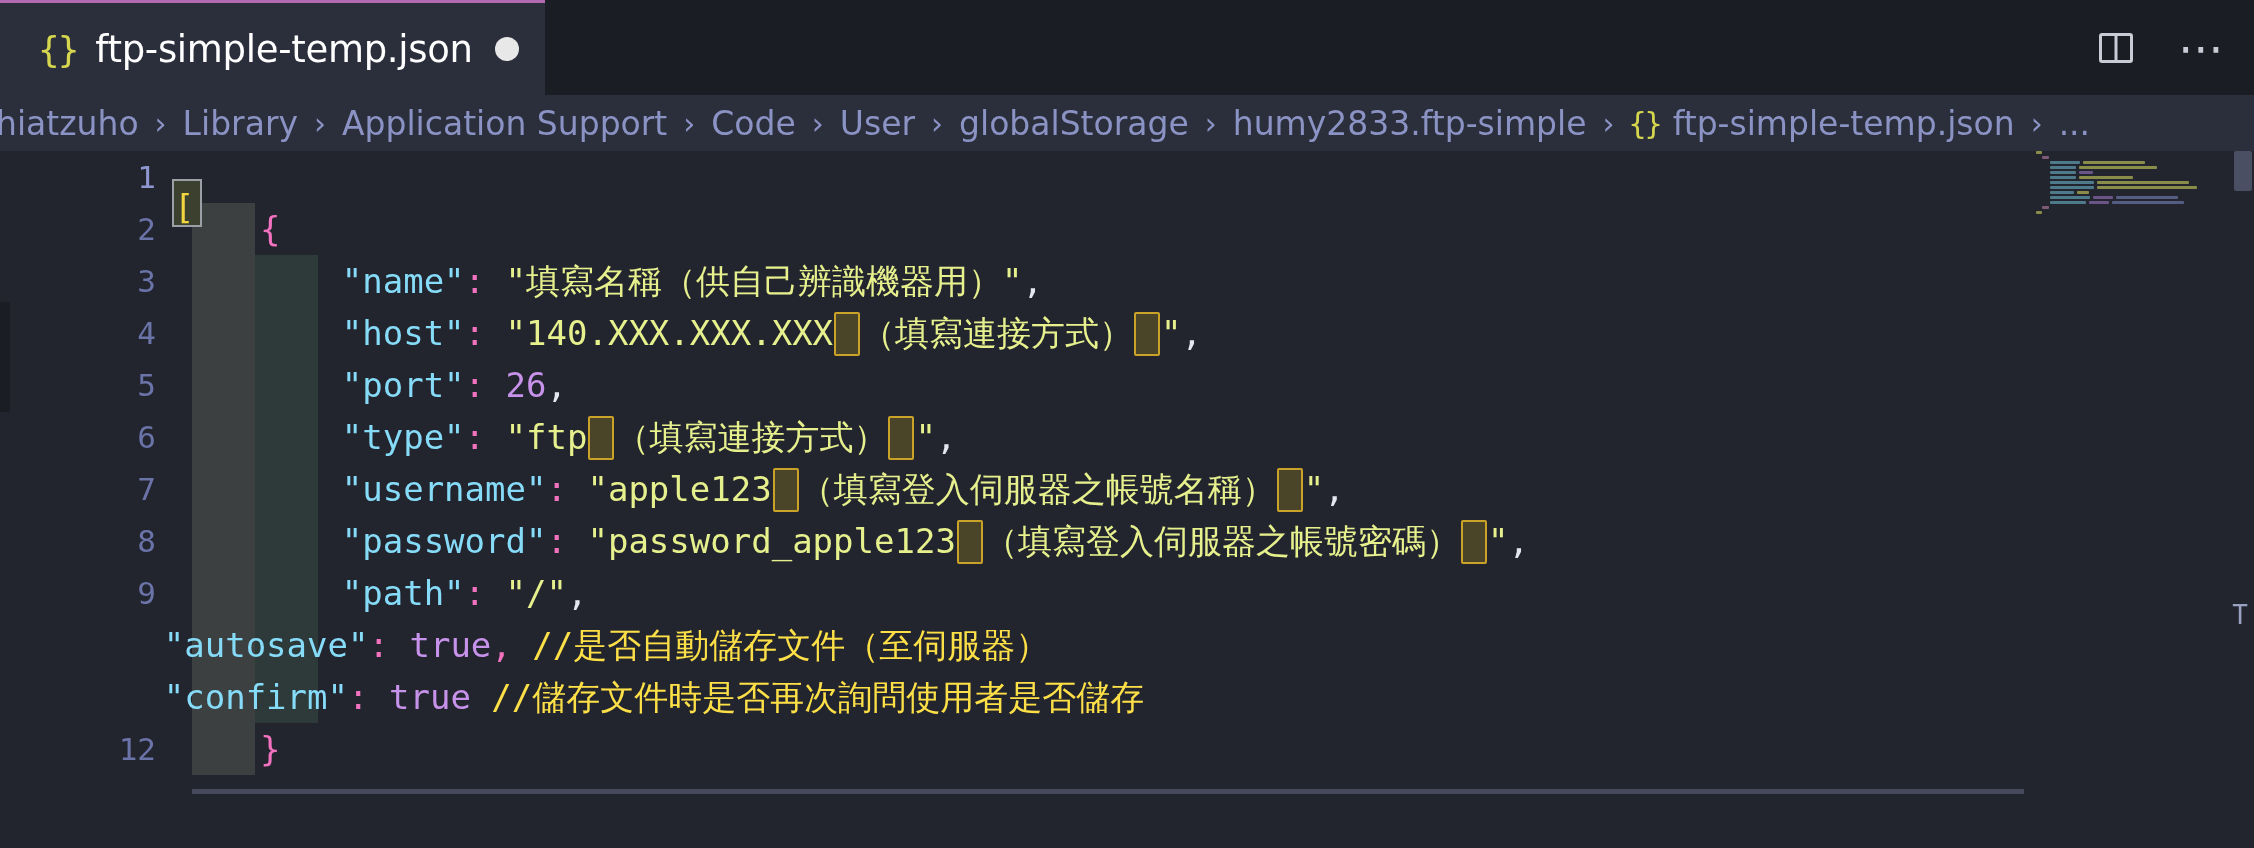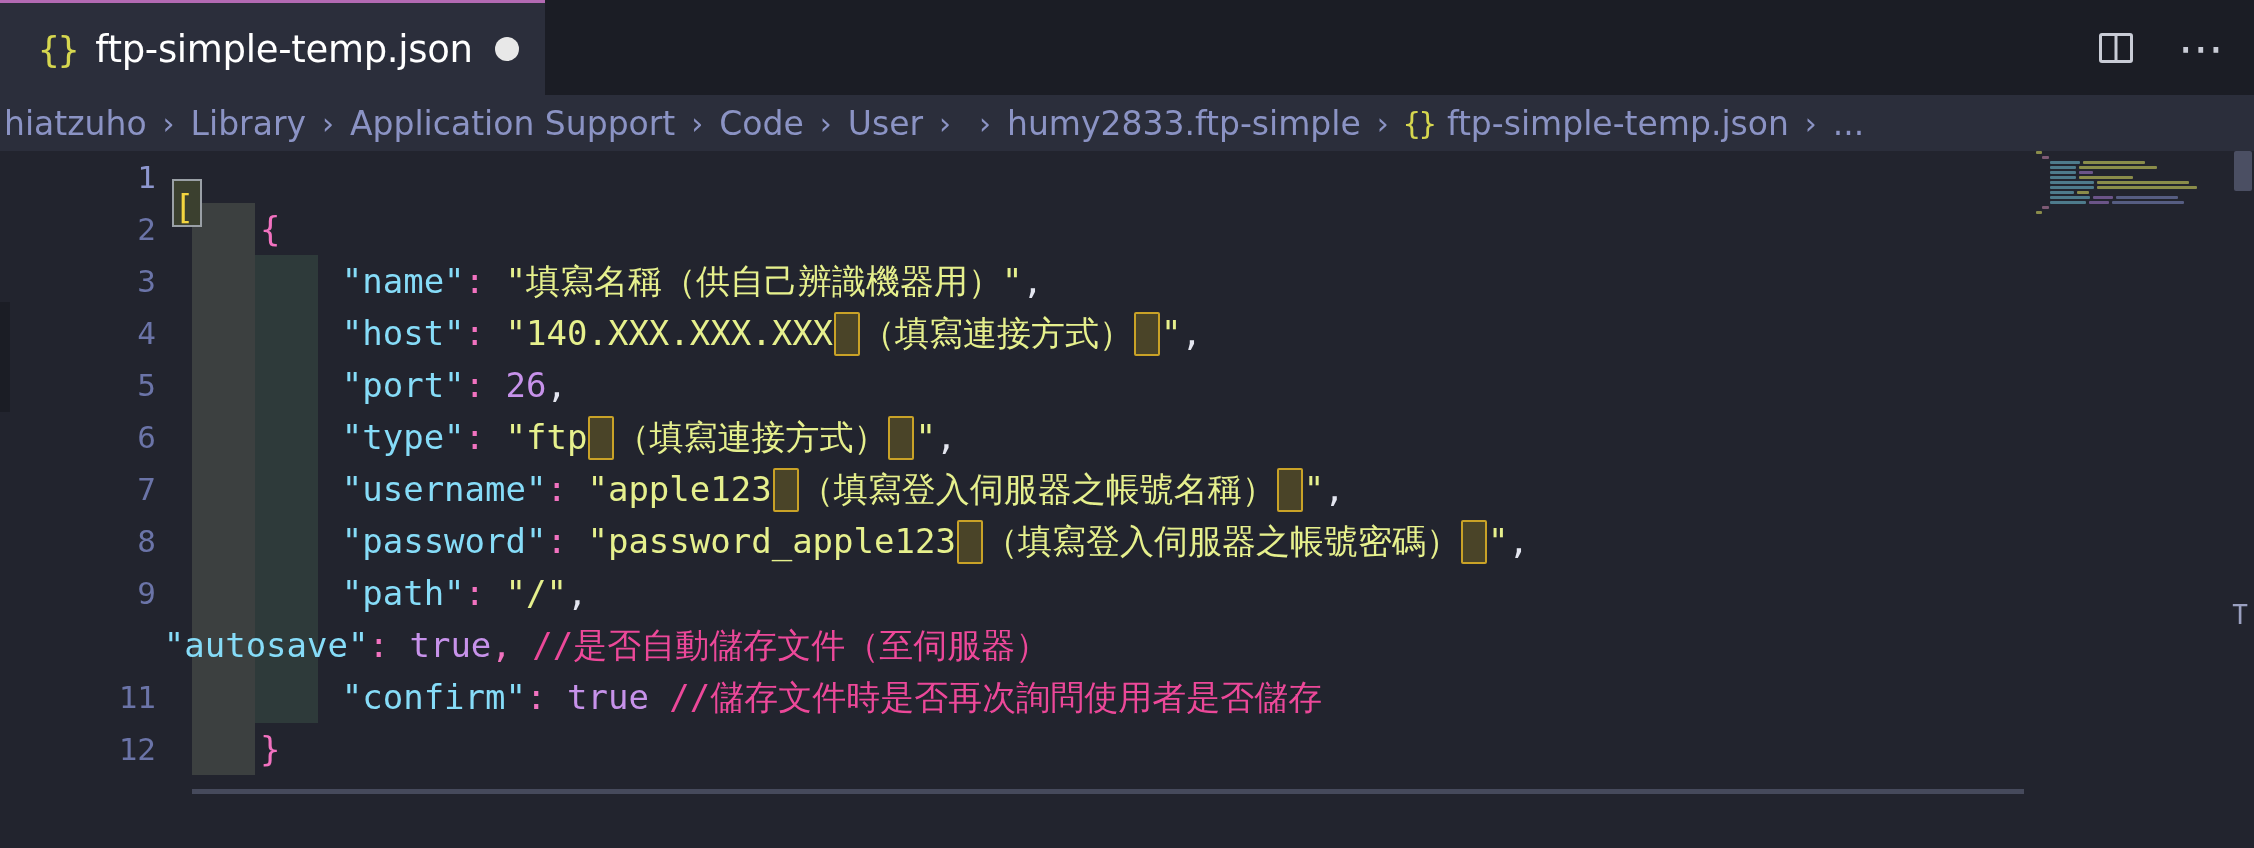--- a/index.html
+++ b/index.html
@@ -53,21 +53,21 @@
   .split-ico::after { content:""; position:absolute; left:50%; top:0; bottom:0; width:3px; background:#c9ccd6; transform: translateX(-50%); }
   .dots { color: #c9ccd6; font-size: 46px; line-height: 18px; letter-spacing: 2px; }
 
   
   .breadcrumb {
     position: absolute; top: 95px; left: 0; width: 2254px; height: 56px;
     background: #2b2e3b;
     display: flex; align-items: center;
     color: #8b93c4; font-size: 33px; white-space: nowrap;
     overflow: hidden;
-    padding-left: 8px;
+    padding-left: 0;
   }
   .bc-item { padding: 0 2px; }
   .bc-first { margin-left: -6px; }
   .bc-sep { color: #8b93c4; padding: 0 14px; font-size: 30px; }
   .bc-json-ico {
     color: #d6d74f; font-family: "DejaVu Sans Mono","Liberation Mono",monospace;
     font-size: 30px; letter-spacing: -2px; margin-right: 10px;
   }
 
   
@@ -98,21 +98,21 @@
   }
   .guide2 { left: 255px; background: #2e3a3a; }
 
   
   .k   { color: #86dcf8; }        
   .punc{ color: #f272c0; }        
   .s   { color: #e6f08d; }        
   .n   { color: #c792ea; }        
   .br-y{ color: #f3d53f; }        
   .br-p{ color: #f272c0; }        
-  .cm  { color: #ec4899; }        
+  .cm  { color: #fde047; }        
   .cma { color: #e4e6f0; }        
 
   
   .uh {
     display: inline-block;
     background: #4a4428;
     border: 2px solid #c9a227;
     border-radius: 2px;
     width: 26px; height: 44px;
     vertical-align: -11px;
@@ -189,20 +189,21 @@
     <span class="bc-item bc-first">hiatzuho</span>
     <span class="bc-sep">›</span>
     <span class="bc-item">Library</span>
     <span class="bc-sep">›</span>
     <span class="bc-item">Application Support</span>
     <span class="bc-sep">›</span>
     <span class="bc-item">Code</span>
     <span class="bc-sep">›</span>
     <span class="bc-item">User</span>
     <span class="bc-sep">›</span>
+    <span class="bc-item">globalStorage</span>
     <span class="bc-sep">›</span>
     <span class="bc-item">humy2833.ftp-simple</span>
     <span class="bc-sep">›</span>
     <span class="bc-json-ico">{}</span>
     <span class="bc-item">ftp-simple-temp.json</span>
     <span class="bc-sep">›</span>
     <span class="bc-item">...</span>
   </div>
 
   <div class="editor">
@@ -256,21 +257,20 @@
       <div class="line">
         <span class="lnum">9</span>
         <span class="ltext">        <span class="k">"path"</span><span class="punc">:</span> <span class="s">"/"</span><span class="cma">,</span></span>
       </div>
 
       <div class="line">
         <span class="ltext">        <span class="k">"autosave"</span><span class="punc">:</span> <span class="n">true</span><span class="punc">,</span> <span class="cm">//是否自動儲存文件（至伺服器）</span></span>
       </div>
 
       <div class="line">
-        <span class="lnum">11</span>
         <span class="ltext">        <span class="k">"confirm"</span><span class="punc">:</span> <span class="n">true</span> <span class="cm">//儲存文件時是否再次詢問使用者是否儲存</span></span>
       </div>
 
       <div class="line">
         <span class="lnum">12</span>
         <span class="ltext">    <span class="br-p">}</span></span>
       </div>
 
 
     </div>

